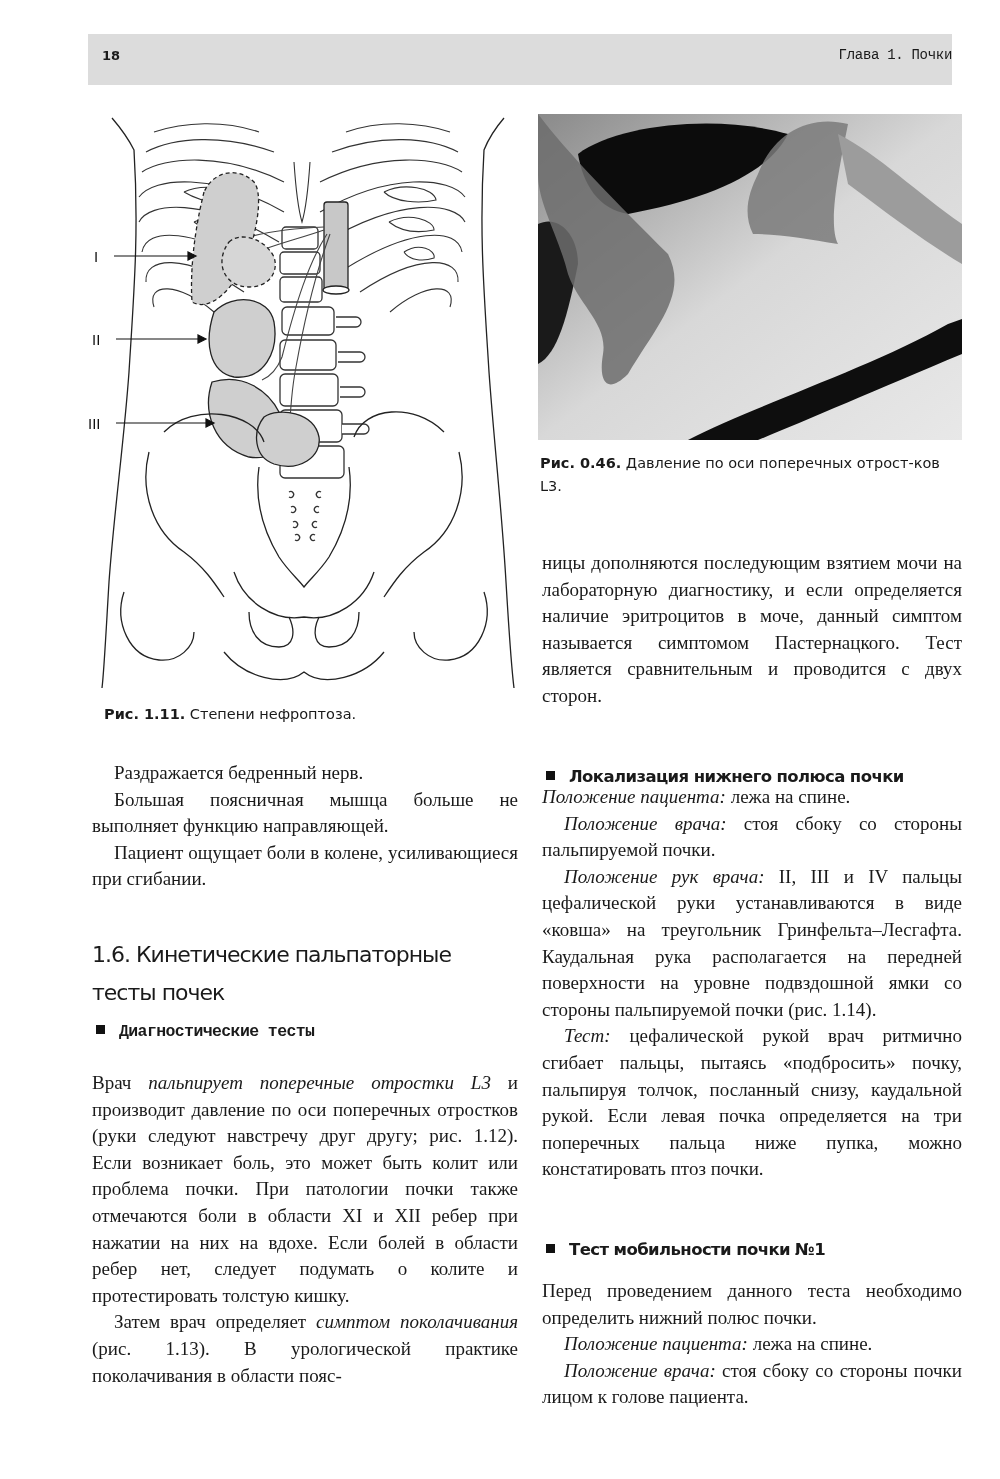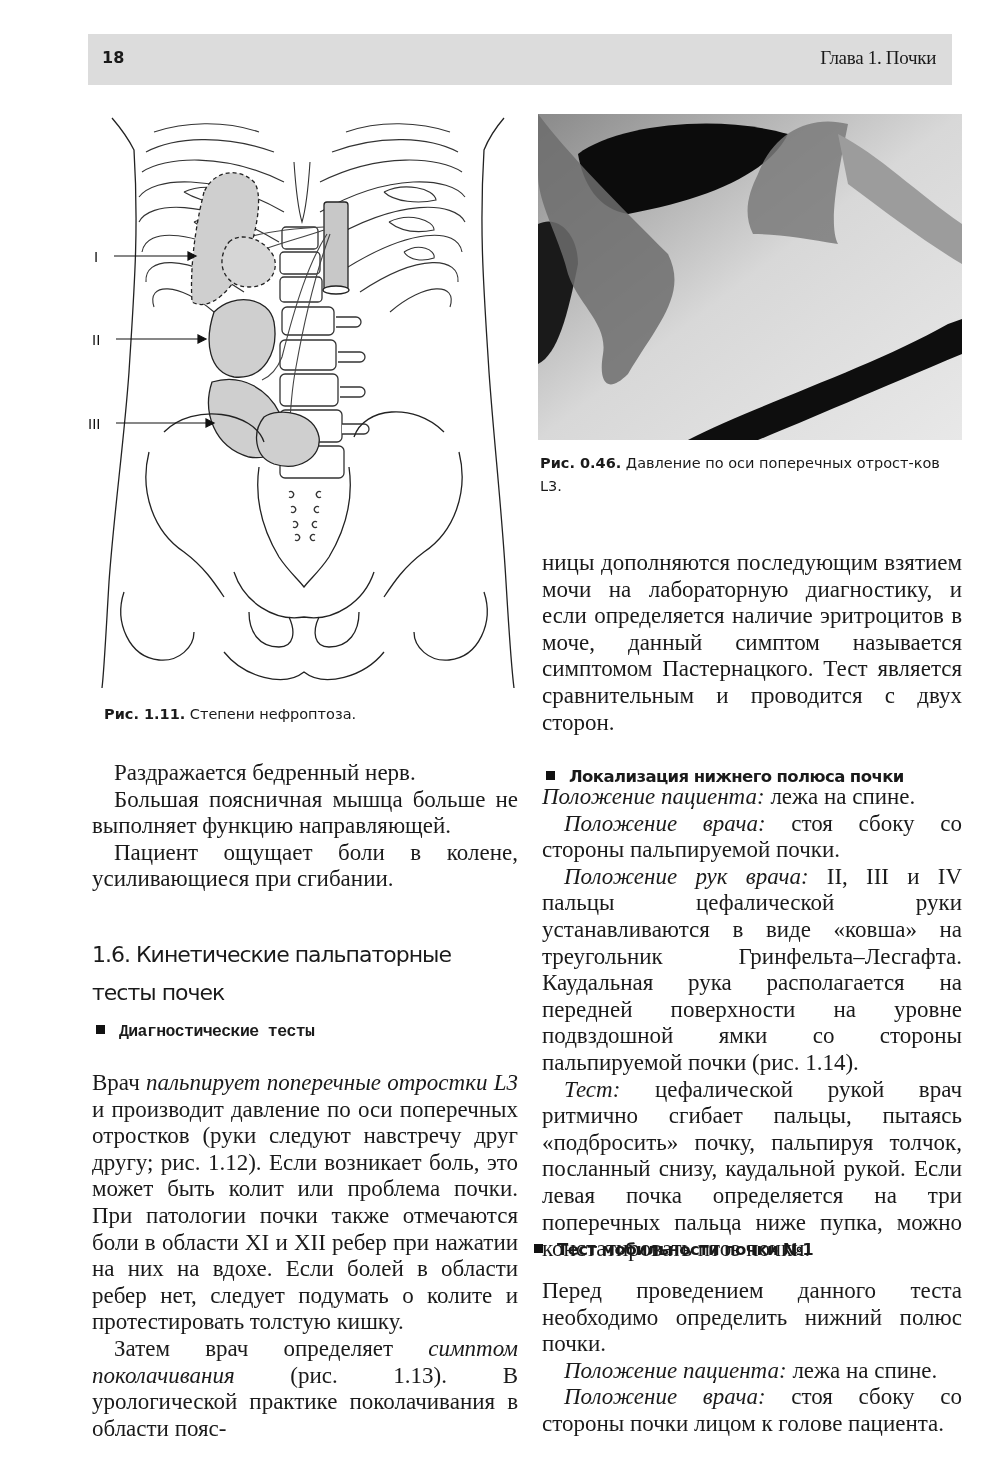--- a/index.html
+++ b/index.html
@@ -1,27 +1,27 @@
 <!DOCTYPE html>
 <html><head>
 <meta charset="utf-8">
 <style>
   html, body { margin: 0; padding: 0; background: #ffffff; }
   body { width: 1000px; height: 1479px; position: relative; overflow: hidden; color: #1a1a1a; }
   .header-bar { position: absolute; left: 88px; top: 34px; width: 864px; height: 51px; background: #dcdcdc; }
-  .page-num { position: absolute; left: 14px; top: 14px; font-family: "DejaVu Sans", sans-serif; font-weight: bold; font-size: 16px; }
-  .running-head { position: absolute; right: 16px; top: 13px; font-family: Liberation Serif, serif; font-size: 19px; letter-spacing: -0.3px; }
+  .page-num { position: absolute; left: 14px; top: 14px; font-family: "DejaVu Sans", sans-serif; font-weight: bold; font-size: 13px; }
+  .running-head { position: absolute; right: 0; top: 13px; font-family: Liberation Mono, monospace; font-size: 14px; letter-spacing: -0.3px; }
 
   .fig11 { position: absolute; left: 84px; top: 112px; width: 436px; height: 576px; }
   .fig12 { position: absolute; left: 538px; top: 114px; width: 424px; height: 326px; background: #333; overflow: hidden; }
 
   .caption { position: absolute; font-family: "DejaVu Sans", sans-serif; font-size: 14.5px; line-height: 23px; }
   .caption b { font-weight: bold; }
 
-  .body-text { position: absolute; font-family: "Liberation Serif", serif; font-size: 23px; line-height: 26.6px; text-align: justify; }
+  .body-text { position: absolute; font-family: "Liberation Serif", serif; font-size: 19px; line-height: 26.6px; text-align: justify; }
   .body-text p { margin: 0; }
   .body-text .ind { text-indent: 22px; }
   .body-text i { font-style: italic; }
 
   .h1 { position: absolute; font-family: "DejaVu Sans", sans-serif; font-weight: normal; font-size: 22px; line-height: 38px; letter-spacing: -1px; }
   .h2 { position: absolute; font-family: "DejaVu Sans", sans-serif; font-weight: bold; font-size: 16.5px; letter-spacing: -0.6px; }
   .h2 .bullet { display: inline-block; width: 9px; height: 9px; background: #111; margin-right: 14px; vertical-align: 2px; }
 </style>
 </head>
 <body>
@@ -200,21 +200,21 @@
   <span class="bullet"></span><span>Локализация нижнего полюса почки</span>
 </div>
 
 <div class="body-text" style="left:542px; top:784px; width:420px;">
   <p><i>Положение пациента:</i><span> лежа на спине.</span></p>
   <p class="ind"><i>Положение врача:</i><span> стоя сбоку со стороны пальпируемой почки.</span></p>
   <p class="ind"><i>Положение рук врача:</i><span> II, III и IV пальцы цефалической руки устанавливаются в виде «ковша» на треугольник Гринфельта–Лесгафта. Каудальная рука располагается на передней поверхности на уровне подвздошной ямки со стороны пальпируемой почки (рис. 1.14).</span></p>
   <p class="ind"><i>Тест:</i><span> цефалической рукой врач ритмично сгибает пальцы, пытаясь «подбросить» почку, пальпируя толчок, посланный снизу, каудальной рукой. Если левая почка определяется на три поперечных пальца ниже пупка, можно констатировать птоз почки.</span></p>
 </div>
 
-<div class="h2" style="left:534px; top:1240px;">
+<div class="h2" style="left:546px; top:1240px;">
   <span class="bullet"></span><span>Тест мобильности почки №1</span>
 </div>
 
 <div class="body-text" style="left:542px; top:1278px; width:420px;">
   <p>Перед проведением данного теста необходимо определить нижний полюс почки.</p>
   <p class="ind"><i>Положение пациента:</i><span> лежа на спине.</span></p>
   <p class="ind"><i>Положение врача:</i><span> стоя сбоку со стороны почки лицом к голове пациента.</span></p>
 </div>
 
 </body></html>

